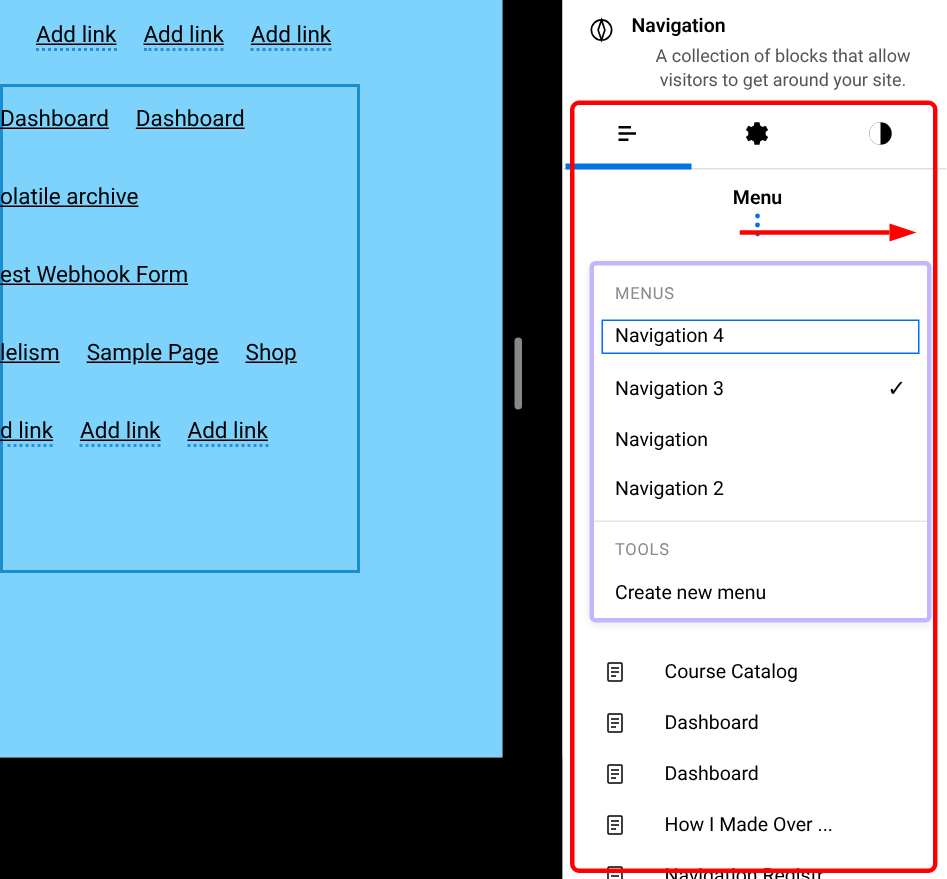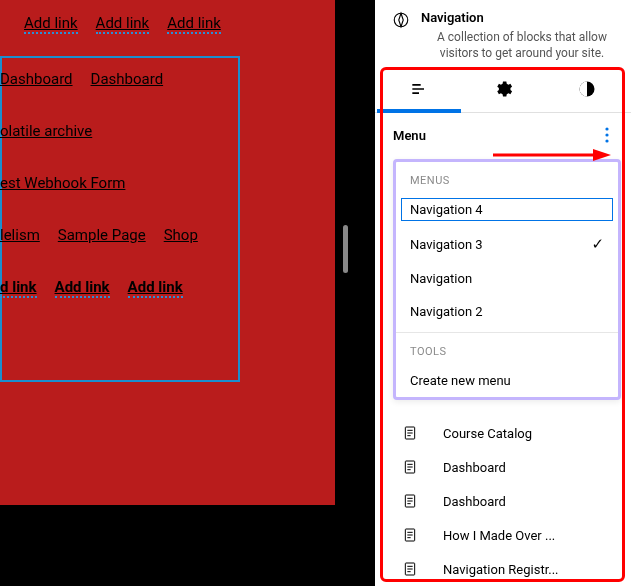--- a/index.html
+++ b/index.html
@@ -10,21 +10,21 @@
     height: 586px;
     overflow: hidden;
     position: relative;
     background: #fff;
   }
   .canvas-area {
     position: absolute;
     left: 0; top: 0;
     width: 335px;
     height: 505px;
-    background: #b91c1c;
+    background: #7dd3fc;
   }
   .black-bar-bottom {
     position: absolute;
     left: 0; top: 505px;
     width: 375px; height: 81px;
     background: #000;
   }
   .black-bar-side {
     position: absolute;
     left: 335px; top: 0;
@@ -114,20 +114,21 @@
     height: 44px;
     display:flex;align-items:center;justify-content:center;
     border-bottom: 4px solid transparent;
     cursor:pointer;
   }
   .tab-btn.active { border-bottom-color: #0073e6; }
   .menu-header {
     display:flex; align-items:center; justify-content:space-between;
     padding: 12px 14px 12px 18px;
     font-weight:600;
+    flex-direction:column;
   }
   .kebab {
     width: 20px; height: 20px;
     display:flex;align-items:center;justify-content:center;
     color:#0073e6; cursor:pointer;
     font-size: 16px; letter-spacing: 0;
   }
   .dropdown {
     background:#fff;
     border:3px solid #c4b5fd;
@@ -190,21 +191,21 @@
         <span class="canvas-link">olatile archive</span>
       </div>
       <div class="canvas-row" style="margin-top:22px;">
         <span class="canvas-link">est Webhook Form</span>
       </div>
       <div class="canvas-row" style="margin-top:22px;">
         <span class="canvas-link">lelism</span>
         <span class="canvas-link">Sample Page</span>
         <span class="canvas-link">Shop</span>
       </div>
-      <div class="canvas-row" style="margin-top:22px;font-weight:bold;">
+      <div class="canvas-row" style="margin-top:22px;">
         <span class="placeholder">d link</span>
         <span class="placeholder">Add link</span>
         <span class="placeholder">Add link</span>
       </div>
     </div>
   </div>
 </div>
 <div class="black-bar-side"></div>
 <div class="black-bar-bottom"></div>
 <div class="scroll-handle"></div>

